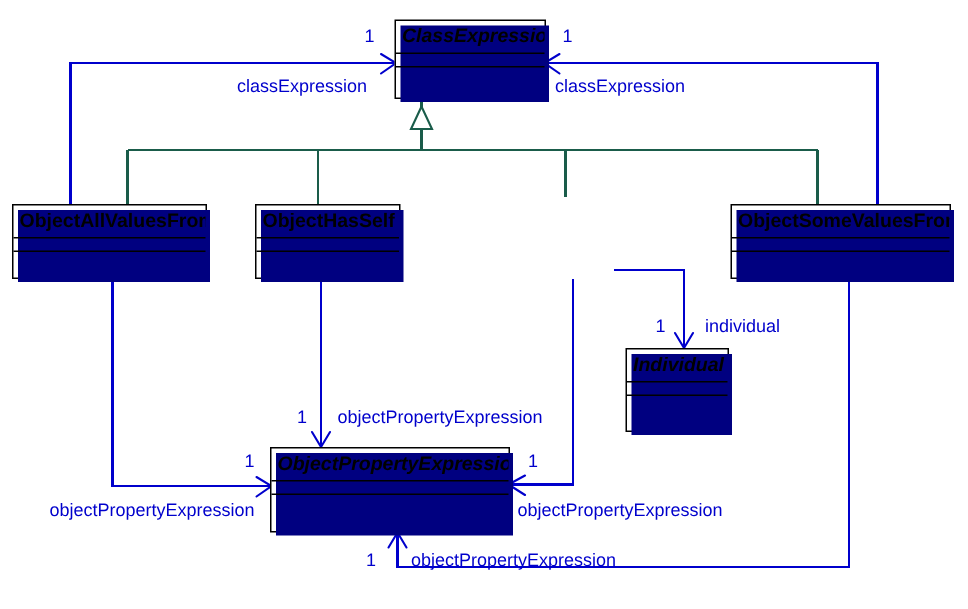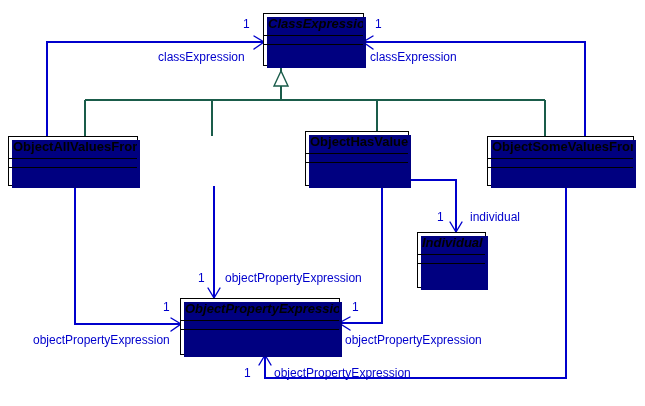--- a/index.html
+++ b/index.html
@@ -151,26 +151,26 @@
     <div class="uml-attrs"></div>
     <div class="uml-ops"></div>
   </div>
 
   <div class="uml-class" style="left:8px; top:136px; width:130px; height:50px;">
     <div class="uml-name">ObjectAllValuesFrom</div>
     <div class="uml-attrs"></div>
     <div class="uml-ops"></div>
   </div>
 
-
-  <div class="uml-class" style="left:305px; top:131px; width:104px; height:55px;">
-    <div class="uml-name">ObjectHasValue</div>
-    <div class="uml-attrs"></div>
-    <div class="uml-ops"></div>
-  </div>
+  <div class="uml-class" style="left:170px; top:136px; width:97px; height:50px;">
+    <div class="uml-name">ObjectHasSelf</div>
+    <div class="uml-attrs"></div>
+    <div class="uml-ops"></div>
+  </div>
+
 
   <div class="uml-class" style="left:487px; top:136px; width:147px; height:50px;">
     <div class="uml-name">ObjectSomeValuesFrom</div>
     <div class="uml-attrs"></div>
     <div class="uml-ops"></div>
   </div>
 
   <div class="uml-class" style="left:417px; top:232px; width:69px; height:56px;">
     <div class="uml-name abstract">Individual</div>
     <div class="uml-attrs"></div>

